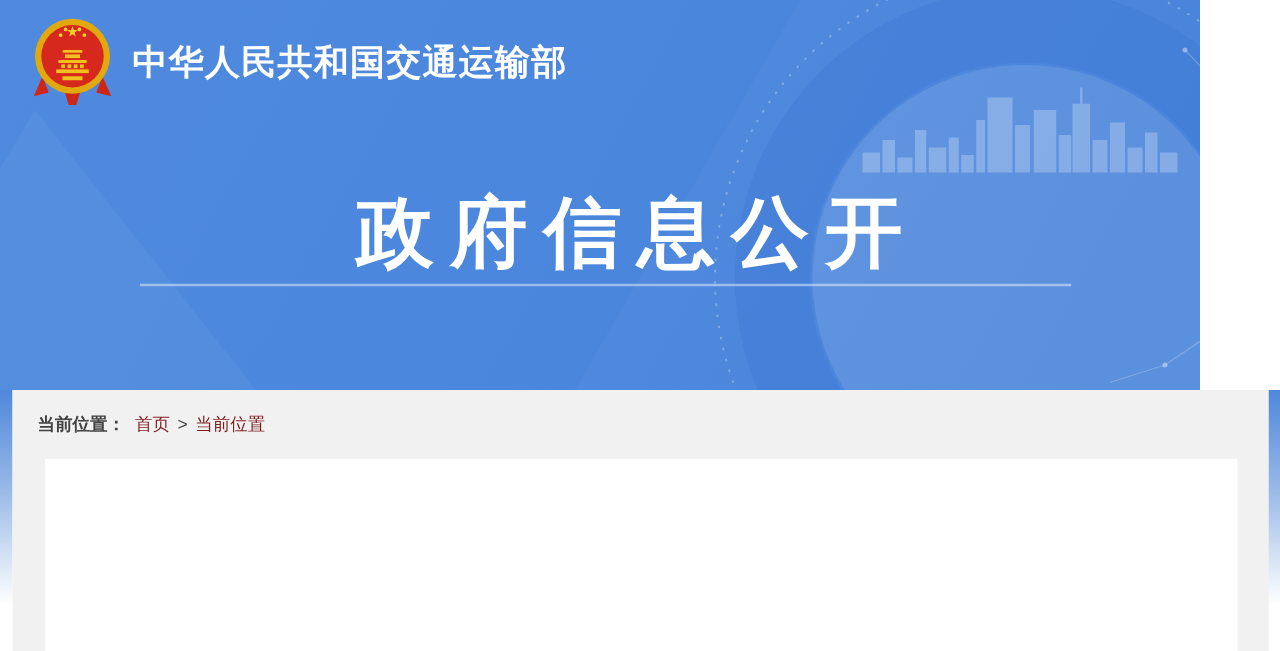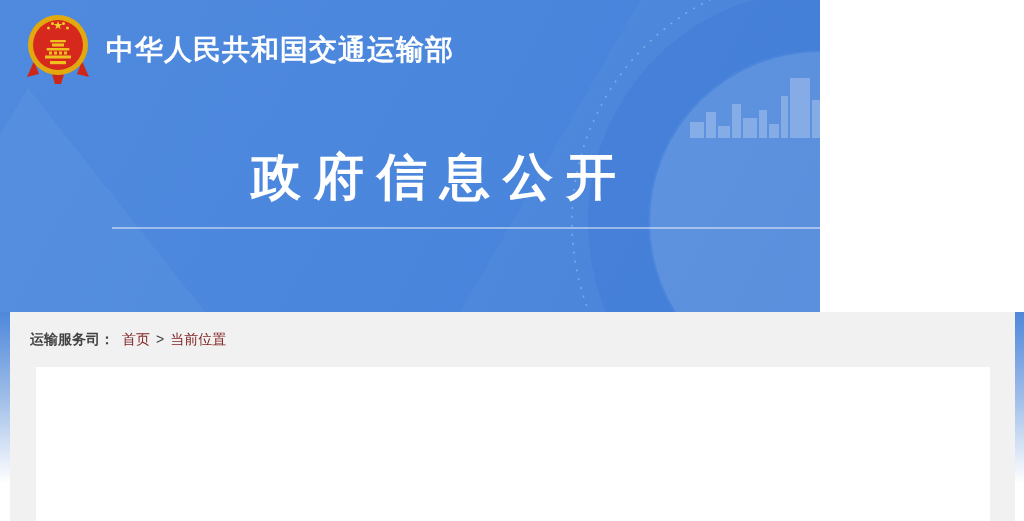--- a/index.html
+++ b/index.html
@@ -1,32 +1,32 @@
 <!DOCTYPE html>
 <html><head>
 <meta charset="utf-8">
 <style>
   * { margin:0; padding:0; box-sizing:border-box; }
   html,body { width:1024px; height:521px; overflow:hidden; }
   body { font-family:"Liberation Sans","DejaVu Sans",sans-serif; background:#fff; }
   .page { position:relative; width:1024px; height:521px; overflow:hidden; background:#fff; }
 
   
-  .banner { position:absolute; left:0; top:0; width:820px; height:312px;
+  .banner { position:absolute; left:0; top:0; width:960px; height:312px;
             background:linear-gradient(118deg,#4f8ade 0%,#4a86dc 55%,#4piece 100%);
             background:linear-gradient(118deg,#4f8ade 0%,#4a86dc 55%,#4380d9 100%);
             overflow:hidden; }
   .banner-deco { position:absolute; left:0; top:0; width:1024px; height:312px; display:block; }
 
   .header-row { position:absolute; left:26px; top:12px; height:76px; display:flex; align-items:center; gap:16px; z-index:3; }
   .emblem { width:64px; height:74px; display:block; }
   .site-name { color:#fff; font-size:28px; font-weight:600; letter-spacing:1px; text-decoration:none; cursor:pointer; white-space:nowrap; }
 
   .page-title { position:absolute; left:60px; right:0; top:144px; z-index:3;
-                text-align:center; color:#fff; font-size:50px; font-weight:bold; letter-spacing:13px; white-space:nowrap; }
+                text-align:center; color:#fff; font-size:62px; font-weight:bold; letter-spacing:13px; white-space:nowrap; }
   .title-underline { position:absolute; left:112px; top:227px; width:745px; height:2px;
                      background:rgba(255,255,255,.45); z-index:3; }
 
   
   .edge-strip { position:absolute; top:312px; width:10px; height:209px;
                 background:linear-gradient(180deg,#4e87db 0%,#9dbce8 40%,#ffffff 82%); }
   .edge-left  { left:0; }
   .edge-right { right:0; }
 
   .band { position:absolute; left:10px; top:312px; width:1005px; height:209px; background:#f1f1f1; }
@@ -127,20 +127,20 @@
     <h1 class="page-title">政府信息公开</h1>
     <div class="title-underline"></div>
   </div>
 
   <div class="edge-strip edge-left"></div>
   <div class="edge-strip edge-right"></div>
 
   <div class="band"></div>
 
   <div class="breadcrumb">
-    <span class="bc-label">运输服务司：</span><a class="bc-link">首页</a><span class="bc-sep">&gt;</span><a class="bc-link">当前位置</a>
+    <span class="bc-label">当前位置：</span><a class="bc-link">首页</a><span class="bc-sep">&gt;</span><a class="bc-link">当前位置</a>
   </div>
 
   <div class="panel">
     
   </div>
 
 </div>
 
 </body></html>

